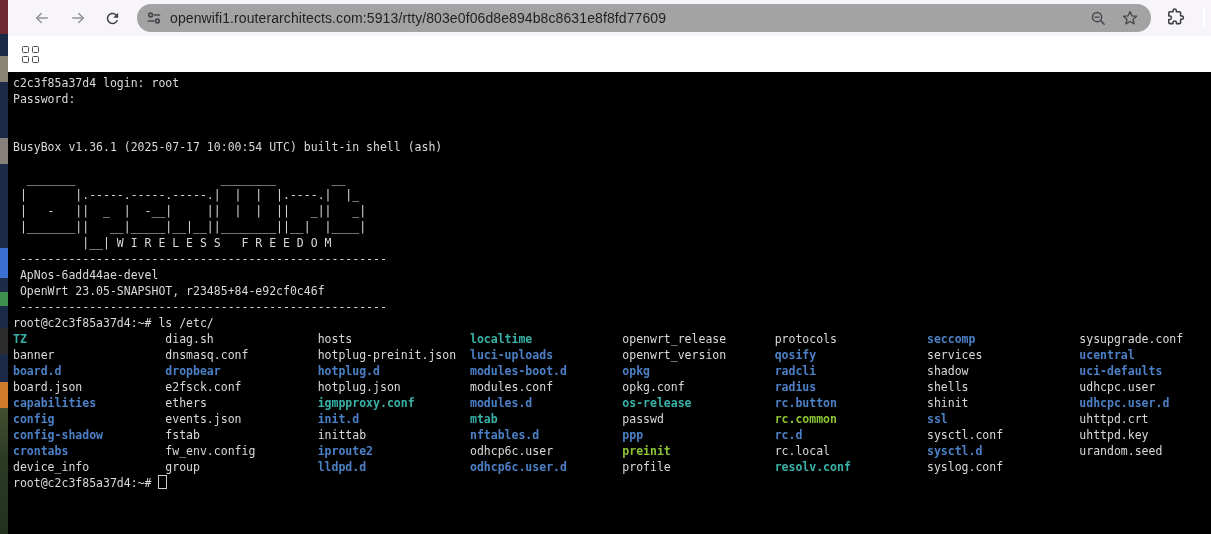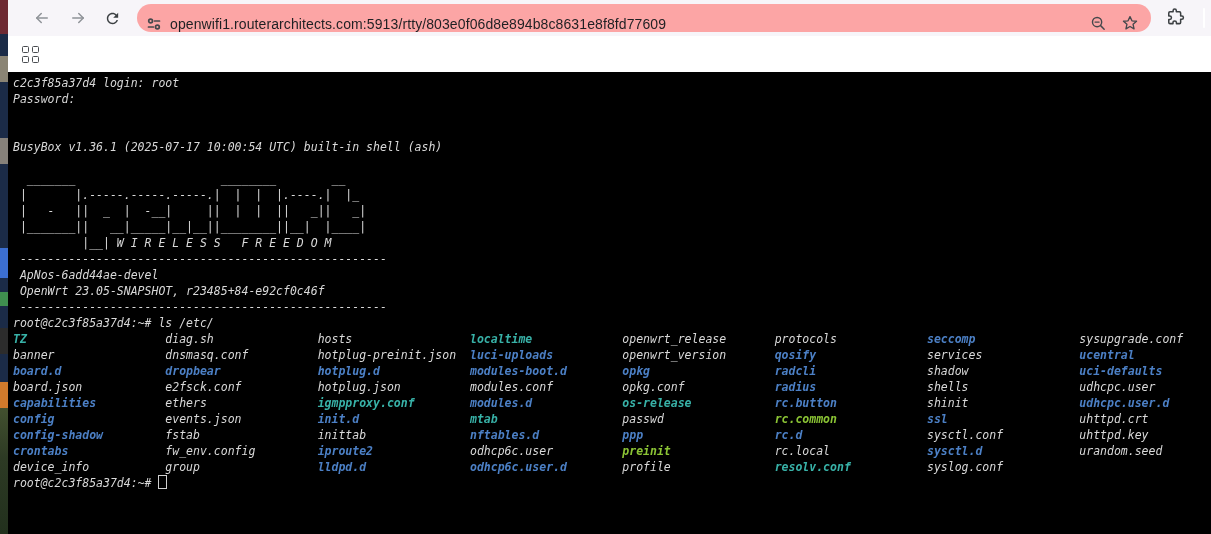--- a/index.html
+++ b/index.html
@@ -13,37 +13,37 @@
   
   .browser{position:absolute;left:8px;top:0;width:1203px;height:534px;}
 
   .toolbar{position:relative;height:36px;background:#f7f5f9;display:flex;align-items:center;}
   .nav-btn{width:26px;height:26px;border:none;background:transparent;padding:0;display:flex;align-items:center;justify-content:center;cursor:pointer;}
   .nav-btn svg{display:block;}
   .btn-back{margin-left:21px;}
   .btn-fwd{margin-left:10px;}
   .btn-reload{margin-left:8px;}
 
-  .url-pill{flex:1;height:28px;margin-left:12px;margin-right:10px;background:#fca5a5;border-radius:14px;display:flex;align-items:flex-end;min-width:0;}
+  .url-pill{flex:1;height:28px;margin-left:12px;margin-right:10px;background:#a3a3a3;border-radius:14px;display:flex;align-items:center;min-width:0;}
   .tune-wrap{margin-left:9px;display:flex;align-items:center;}
   .url-text{margin-left:8px;font-size:14px;color:#1f2023;white-space:nowrap;overflow:hidden;flex:1;letter-spacing:.1px;}
   .pill-icon{display:flex;align-items:center;margin-right:14px;}
   .pill-icon:last-child{margin-right:12px;}
 
   .btn-ext{width:28px;height:28px;border:none;background:transparent;padding:0;display:flex;align-items:center;justify-content:center;margin-right:22px;cursor:pointer;}
   .toolbar-divider{position:absolute;right:6px;top:8px;width:2px;height:20px;background:#ffffff;border-radius:1px;}
 
   .bookmarks-bar{height:36px;background:#ffffff;display:flex;align-items:center;}
   .apps-grid{margin-left:14px;width:17px;height:17px;display:grid;grid-template-columns:7px 7px;grid-template-rows:7px 7px;gap:3px;background:transparent;border:none;padding:0;cursor:pointer;}
   .apps-grid i{display:block;width:7px;height:7px;border:1.6px solid #4a4d51;border-radius:1.5px;box-sizing:border-box;}
 
   
   .terminal{position:absolute;left:0;top:72px;width:1203px;height:462px;background:#000;overflow:hidden;}
   #term{padding:3px 0 0 5px;font-family:"DejaVu Sans Mono","Liberation Mono",monospace;font-size:11.5px;line-height:16px;white-space:pre;}
-  .tline{height:16px;font-style:italic;}
+  .tline{height:16px;}
   .cursor{display:inline-block;width:7px;height:12px;border:1px solid #cfcfcf;vertical-align:-2px;background:transparent;}
 </style>
 </head>
 <body>
 
 <div class="screen">
 
   <div class="desktop-strip">
     <div class="seg" style="top:0;height:34px;background:#6e2a33;"></div>
     <div class="seg" style="top:56px;height:26px;background:#8a8474;"></div>

